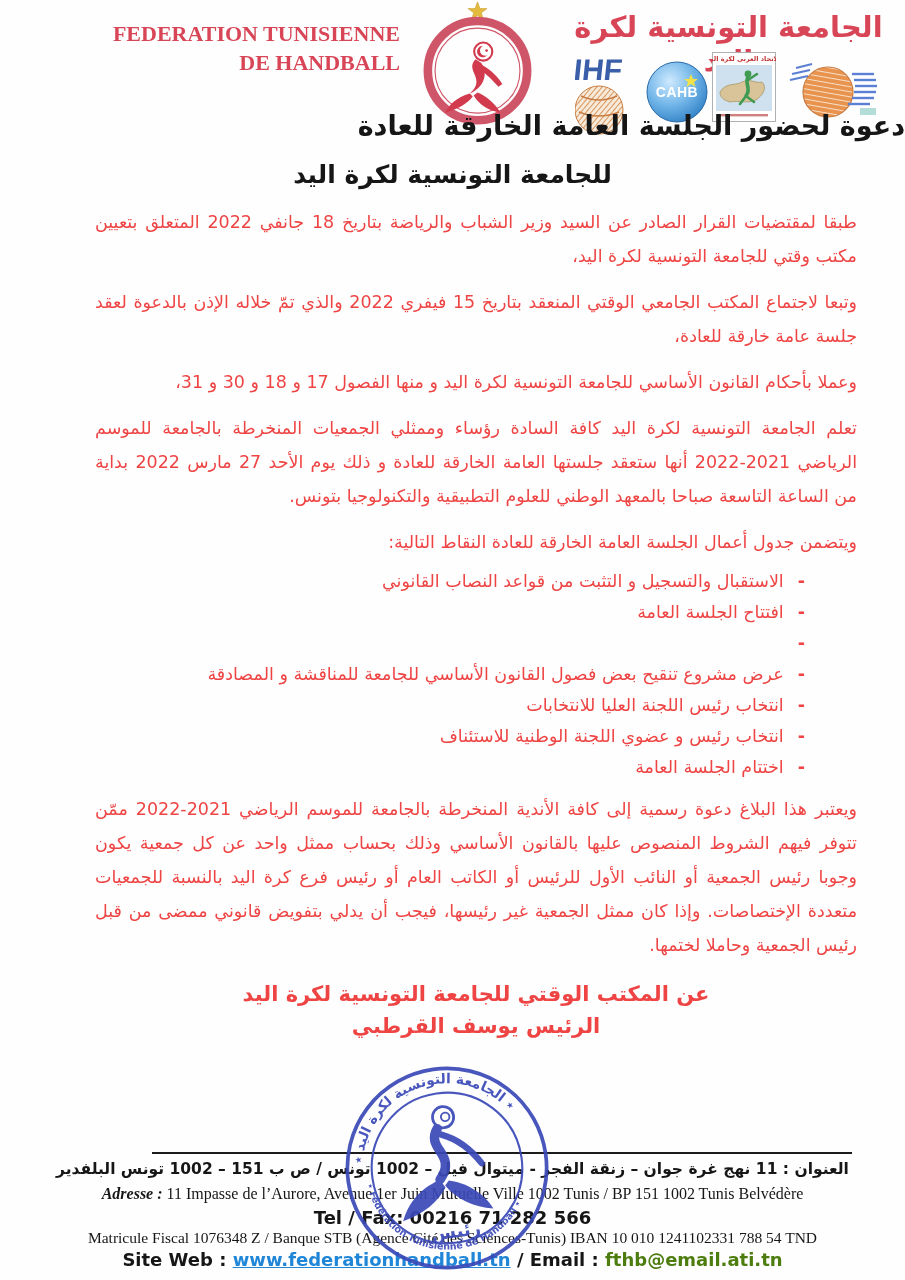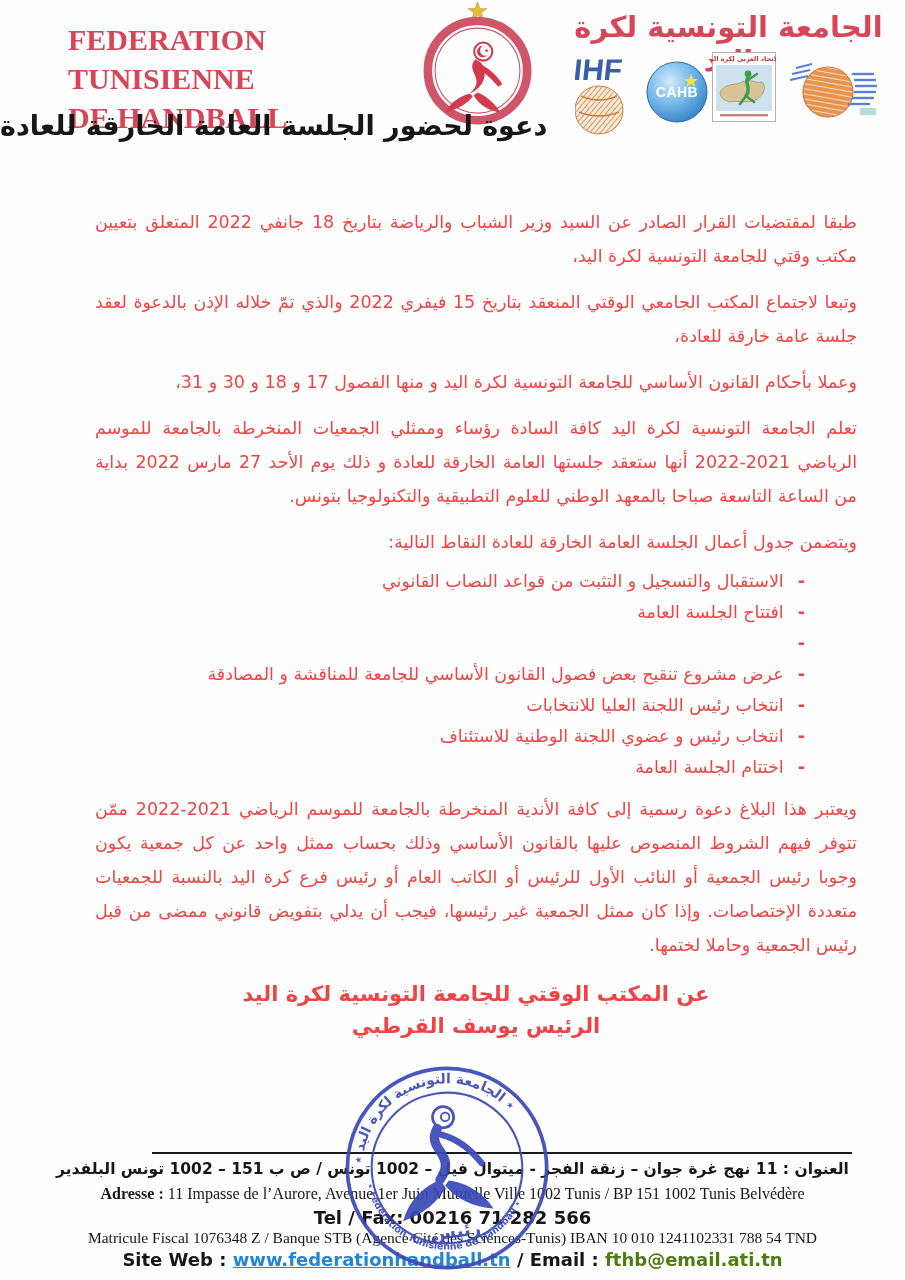--- a/index.html
+++ b/index.html
@@ -1,31 +1,31 @@
 <!DOCTYPE html>
 <html lang="ar"><head>
 <meta charset="utf-8">
 <style>
   html,body{margin:0;padding:0;background:#e8e8e8;}
   .page{position:relative;width:905px;height:1280px;margin:0 auto;background:#fefefe;overflow:hidden;
         font-family:"DejaVu Sans",sans-serif;color:#161616;}
 
   
-  .org-fr{position:absolute;left:68px;top:20px;width:348px;text-align:left;
-          font-family:"Liberation Serif",serif;font-weight:bold;font-size:30px;line-height:1.3;}
+  .org-fr{position:absolute;left:52px;top:20px;width:348px;text-align:right;
+          font-family:"Liberation Serif",serif;font-weight:bold;font-size:22px;line-height:1.3;}
   .org-ar{position:absolute;right:4px;top:10px;width:345px;text-align:center;direction:rtl;
           font-weight:bold;font-size:29px;}
   .logo-fthb{position:absolute;left:420px;top:0px;width:115px;height:126px;}
   .logo-ihf{position:absolute;left:575px;top:50px;width:68px;height:86px;}
   .logo-cahb{position:absolute;left:645px;top:58px;width:64px;height:68px;}
   .logo-arab{position:absolute;left:712px;top:52px;width:64px;height:70px;}
   .logo-med{position:absolute;left:788px;top:60px;width:90px;height:64px;}
 
   
-  .title1{position:absolute;left:0;right:0;top:110px;text-align:left;direction:rtl;
+  .title1{position:absolute;left:0;right:0;top:110px;text-align:right;direction:rtl;
           font-weight:bold;font-size:27px;letter-spacing:1px;}
   .title2{position:absolute;left:0;right:0;top:160px;text-align:center;direction:rtl;
           font-weight:bold;font-size:25px;letter-spacing:1px;}
 
   
   .doc-body{position:absolute;top:205px;left:95px;width:762px;direction:rtl;
             font-size:17.5px;color:#ef4444;}
   .doc-body p{margin:0 0 12px 0;line-height:34px;text-align:justify;text-align-last:right;}
   ul.agenda{list-style:none;margin:4px 0 14px 0;padding:0 52px 0 0;}
   ul.agenda li{display:flex;direction:rtl;line-height:21px;margin-bottom:10px;}
@@ -35,21 +35,21 @@
 
   
   .stamp{position:absolute;left:336px;top:1062px;width:222px;height:212px;
          transform:rotate(-8deg);opacity:.92;z-index:5;}
 
   
   .footer-rule{position:absolute;left:152px;top:1152px;width:700px;border-top:2.5px solid #1c1c1c;}
   .foot{position:absolute;left:0;right:0;text-align:center;}
   .f-ar{top:1160px;direction:rtl;font-weight:bold;font-size:15.5px;}
   .f-fr{top:1185px;font-family:"Liberation Serif",serif;font-size:16px;}
-  .f-fr b{font-family:"Liberation Serif",serif;}
+  .f-fr b{font-family:"Liberation Serif",serif;font-style:italic;}
   .f-tel{top:1207px;font-weight:bold;font-size:18px;}
   .f-fisc{top:1229px;font-family:"Liberation Serif",serif;font-size:15.5px;}
   .f-web{top:1249px;font-weight:bold;font-size:18px;}
   .lnk{text-decoration:none;}
   .lnk.u{text-decoration:underline;}
 </style>
 </head>
 <body>
 
 <div class="page">
@@ -145,20 +145,21 @@
         <line x1="66" y1="20" x2="88" y2="20"></line>
       <line x1="67" y1="26" x2="89" y2="26"></line>
         <line x1="66" y1="32" x2="88" y2="32"></line>
       <line x1="64" y1="38" x2="86" y2="38"></line>
         <line x1="60" y1="44" x2="82" y2="44"></line>
     </g>
     <rect x="72" y="48" width="16" height="7" fill="#9fd4cf" opacity="0.8"></rect>
   </svg>
 
   <div class="title1">دعوة لحضور الجلسة العامة الخارقة للعادة</div>
+  <div class="title2">للجامعة التونسية لكرة اليد</div>
 
   <div class="doc-body" lang="ar" dir="rtl">
     <p>طبقا لمقتضيات القرار الصادر عن السيد وزير الشباب والرياضة بتاريخ 18 جانفي 2022 المتعلق بتعيين مكتب وقتي للجامعة التونسية لكرة اليد،</p>
     <p>وتبعا لاجتماع المكتب الجامعي الوقتي المنعقد بتاريخ 15 فيفري 2022 والذي تمّ خلاله الإذن بالدعوة لعقد جلسة عامة خارقة للعادة،</p>
     <p>وعملا بأحكام القانون الأساسي للجامعة التونسية لكرة اليد و منها الفصول 17 و 18 و 30 و 31،</p>
     <p>تعلم الجامعة التونسية لكرة اليد كافة السادة رؤساء وممثلي الجمعيات المنخرطة بالجامعة للموسم الرياضي 2021-2022 أنها ستعقد جلستها العامة الخارقة للعادة و ذلك يوم الأحد 27 مارس 2022 بداية من الساعة التاسعة صباحا بالمعهد الوطني للعلوم التطبيقية والتكنولوجيا بتونس.</p>
     <p>ويتضمن جدول أعمال الجلسة العامة الخارقة للعادة النقاط التالية:</p>
 
     <ul class="agenda">
       <li>

